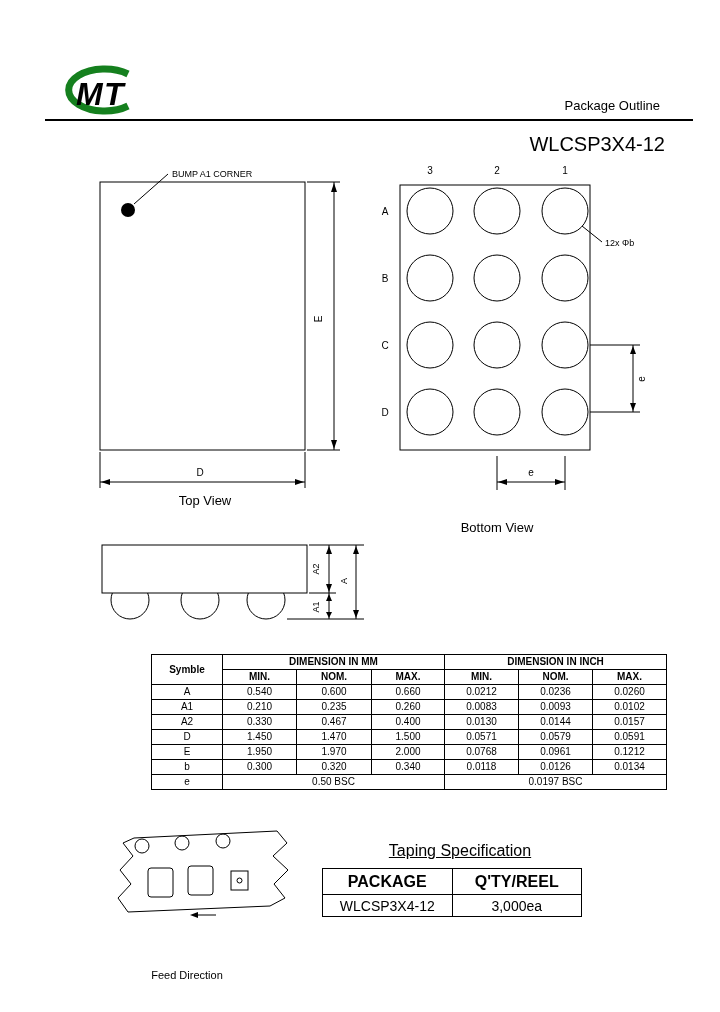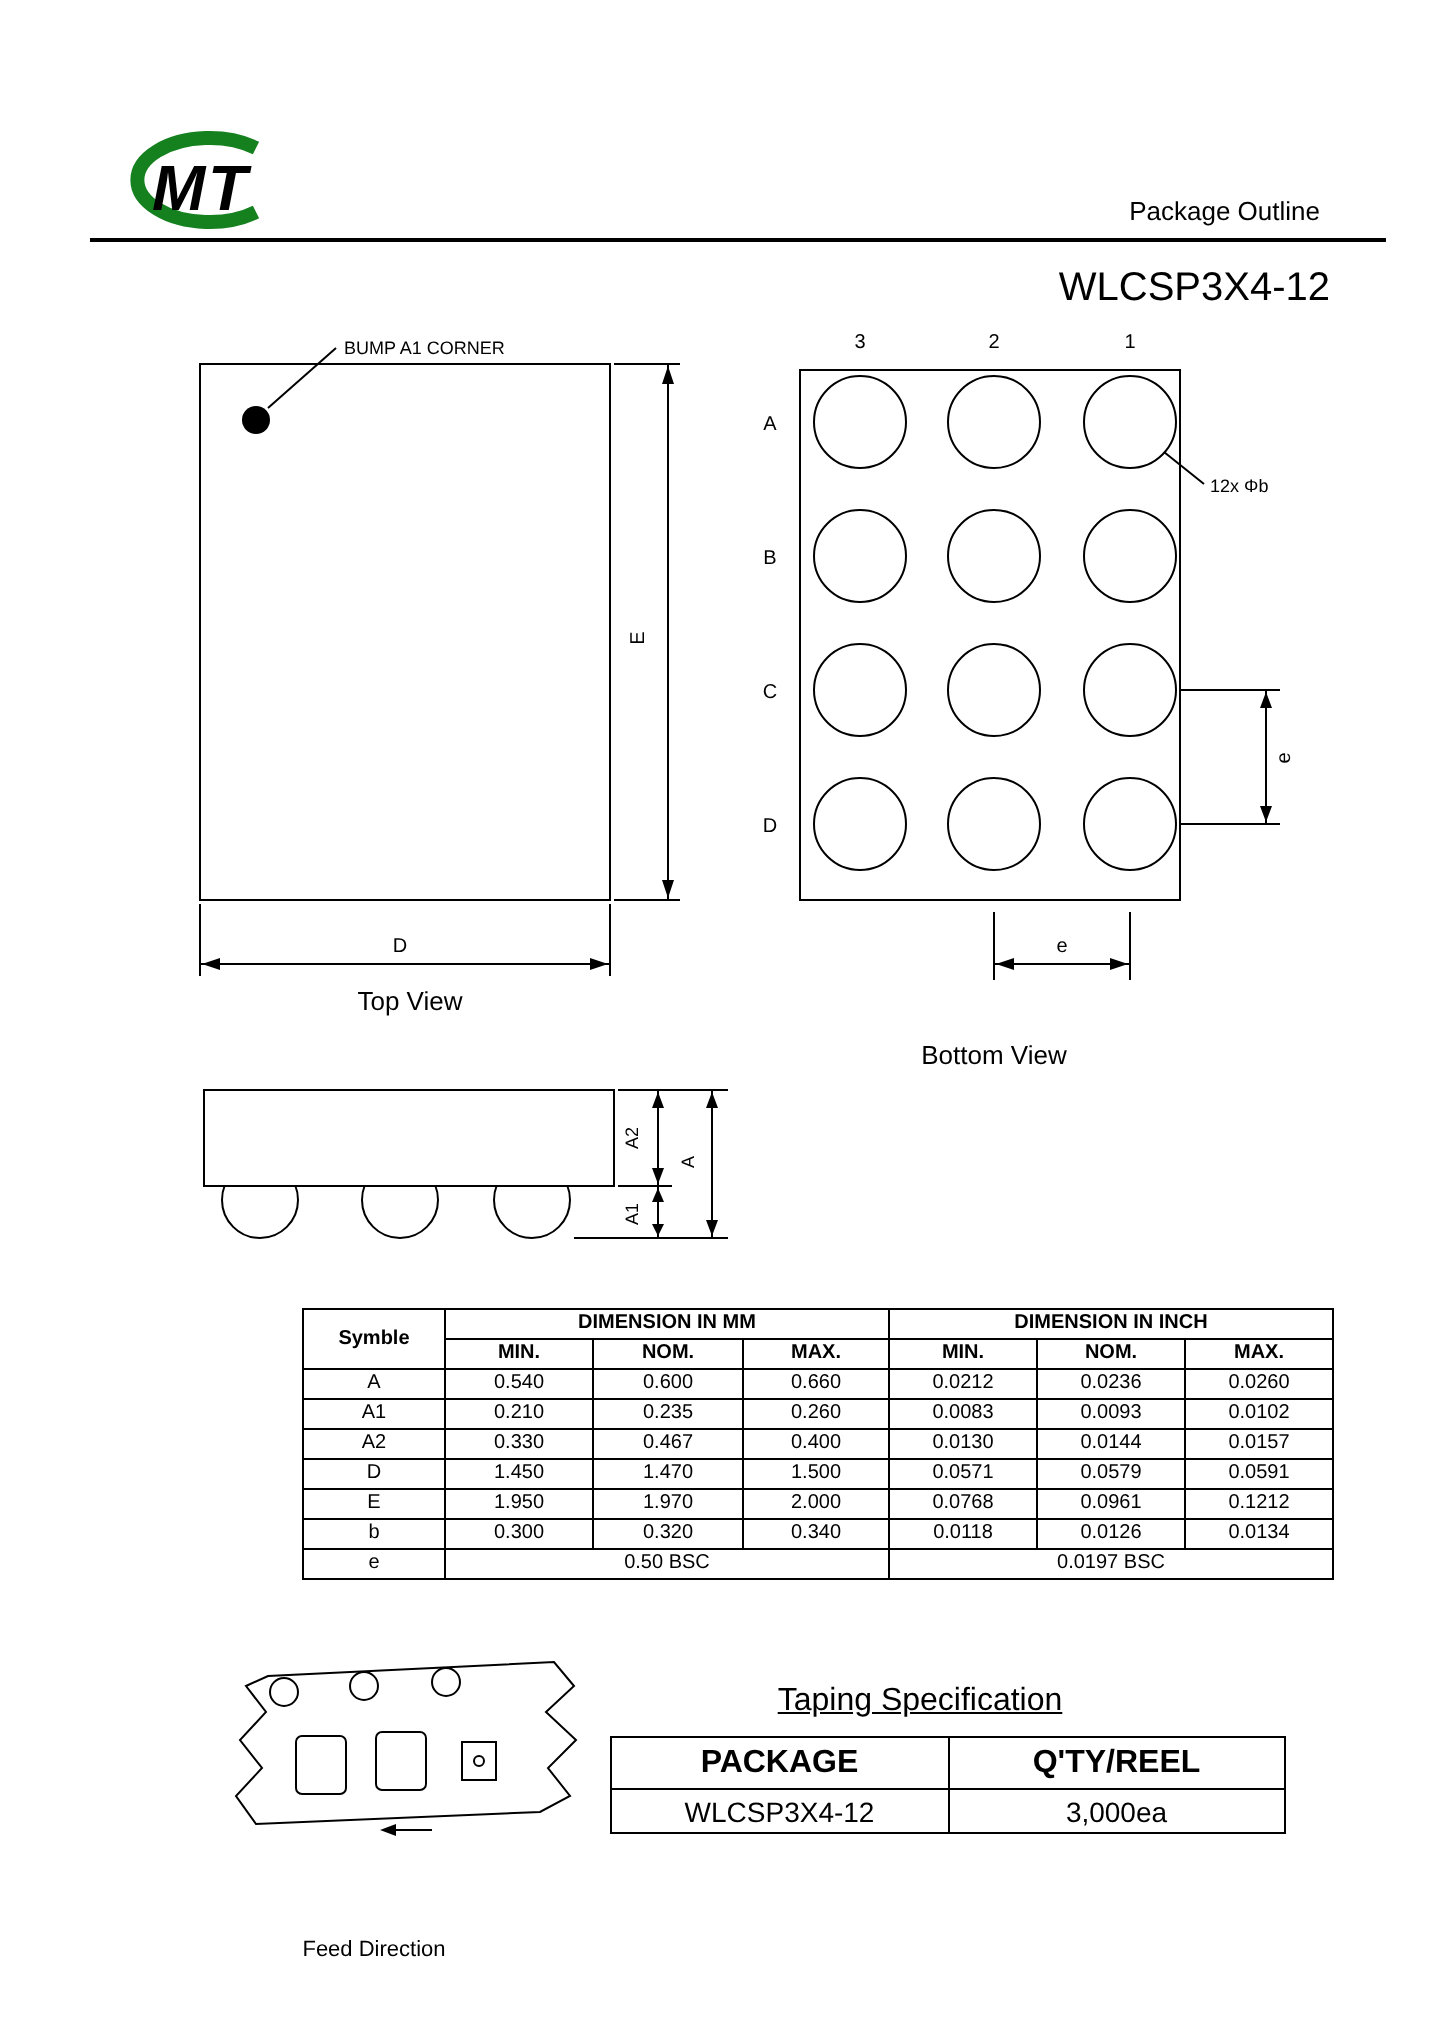--- a/index.html
+++ b/index.html
@@ -27,21 +27,21 @@
 
   .dim-table { position:absolute; left:107px; top:654px; border-collapse:collapse; table-layout:fixed;margin-left:44px; }
   .dim-table th, .dim-table td {
     border:1px solid #000; text-align:center; vertical-align:middle;
     font-size:10px; padding:0; height:14px; line-height:14px;
   }
   .dim-table th { font-weight:bold; }
   .dim-table td { font-weight:normal; }
 
   .taping-title { left:305px; top:842px; width:310px; text-align:center; font-size:16px;text-decoration:underline; }
-  .tape-table { position:absolute; left:305px; top:868px; width:338px; border-collapse:collapse; table-layout:fixed; }
+  .tape-table { position:absolute; left:322px; top:868px; width:260px; border-collapse:collapse; table-layout:fixed; }
   .tape-table th { border:1px solid #000; font-size:16px; font-weight:bold; height:26px; text-align:center; }
   .tape-table td { border:1px solid #000; font-size:14px; font-weight:normal; height:22px; text-align:center; }
 
   .feed-label { left:137px; top:926px; width:100px; text-align:center; font-size:11px;margin-top:43px; }
 </style>
 </head>
 <body>
 
 <div class="page">
 

